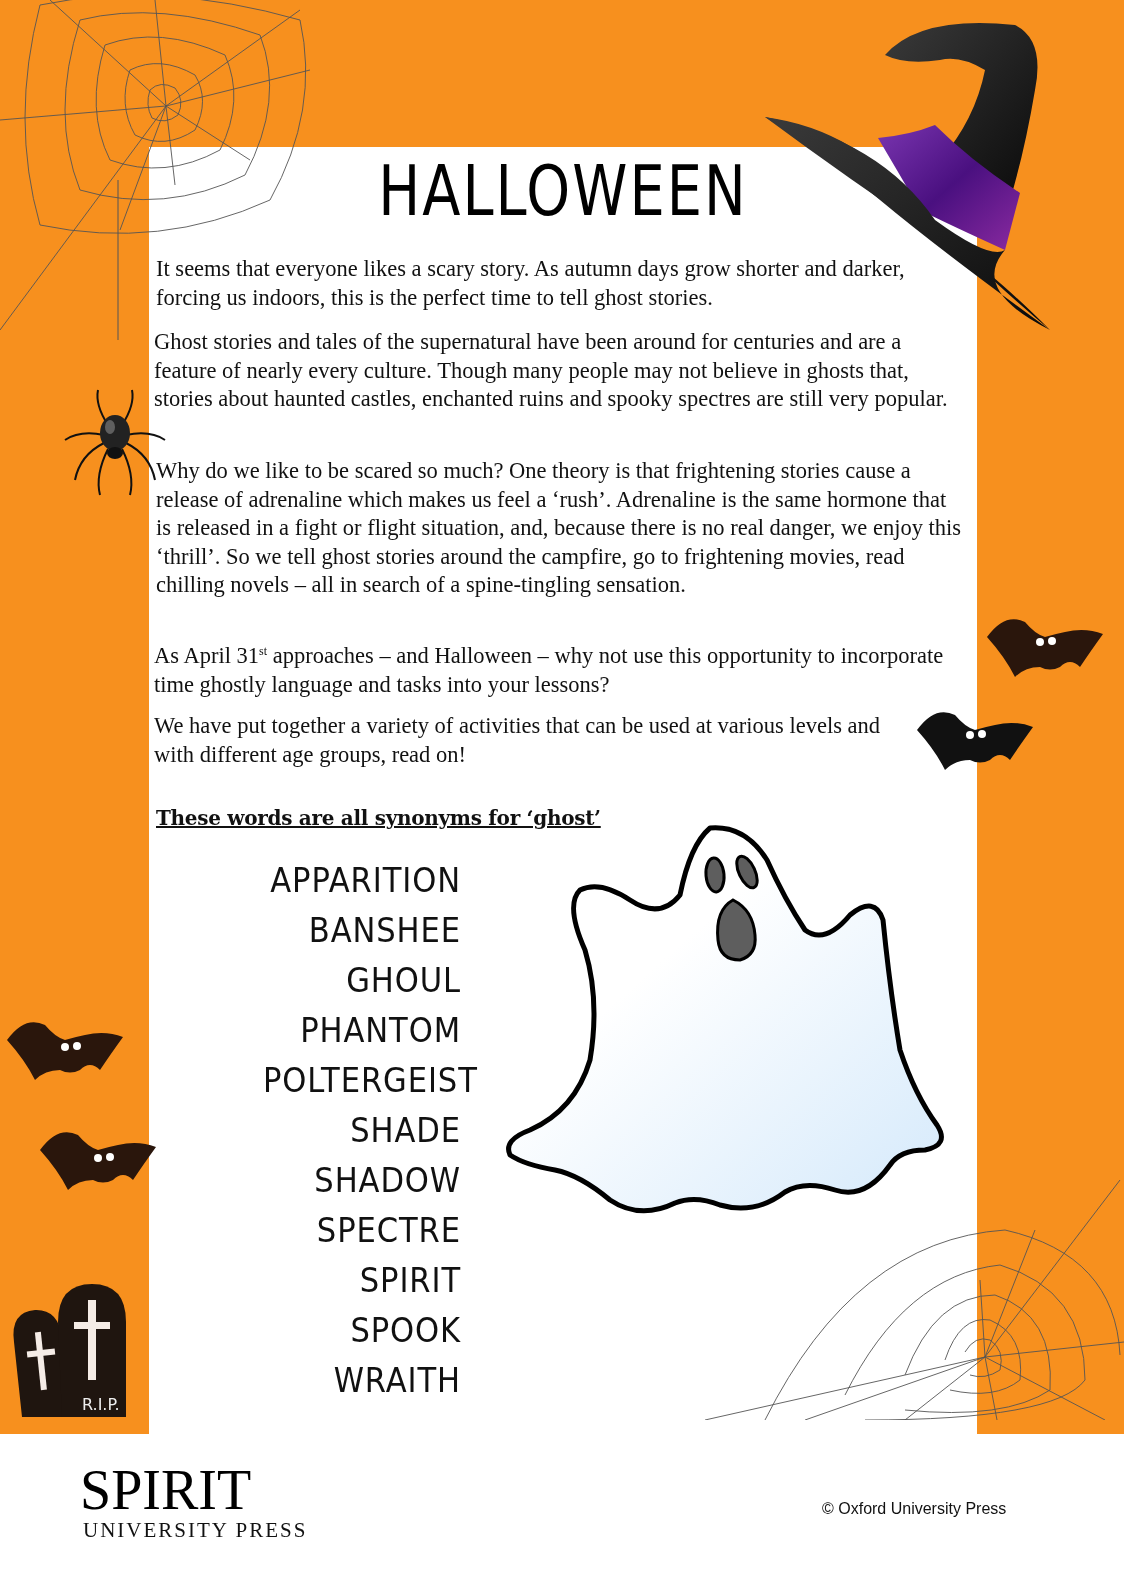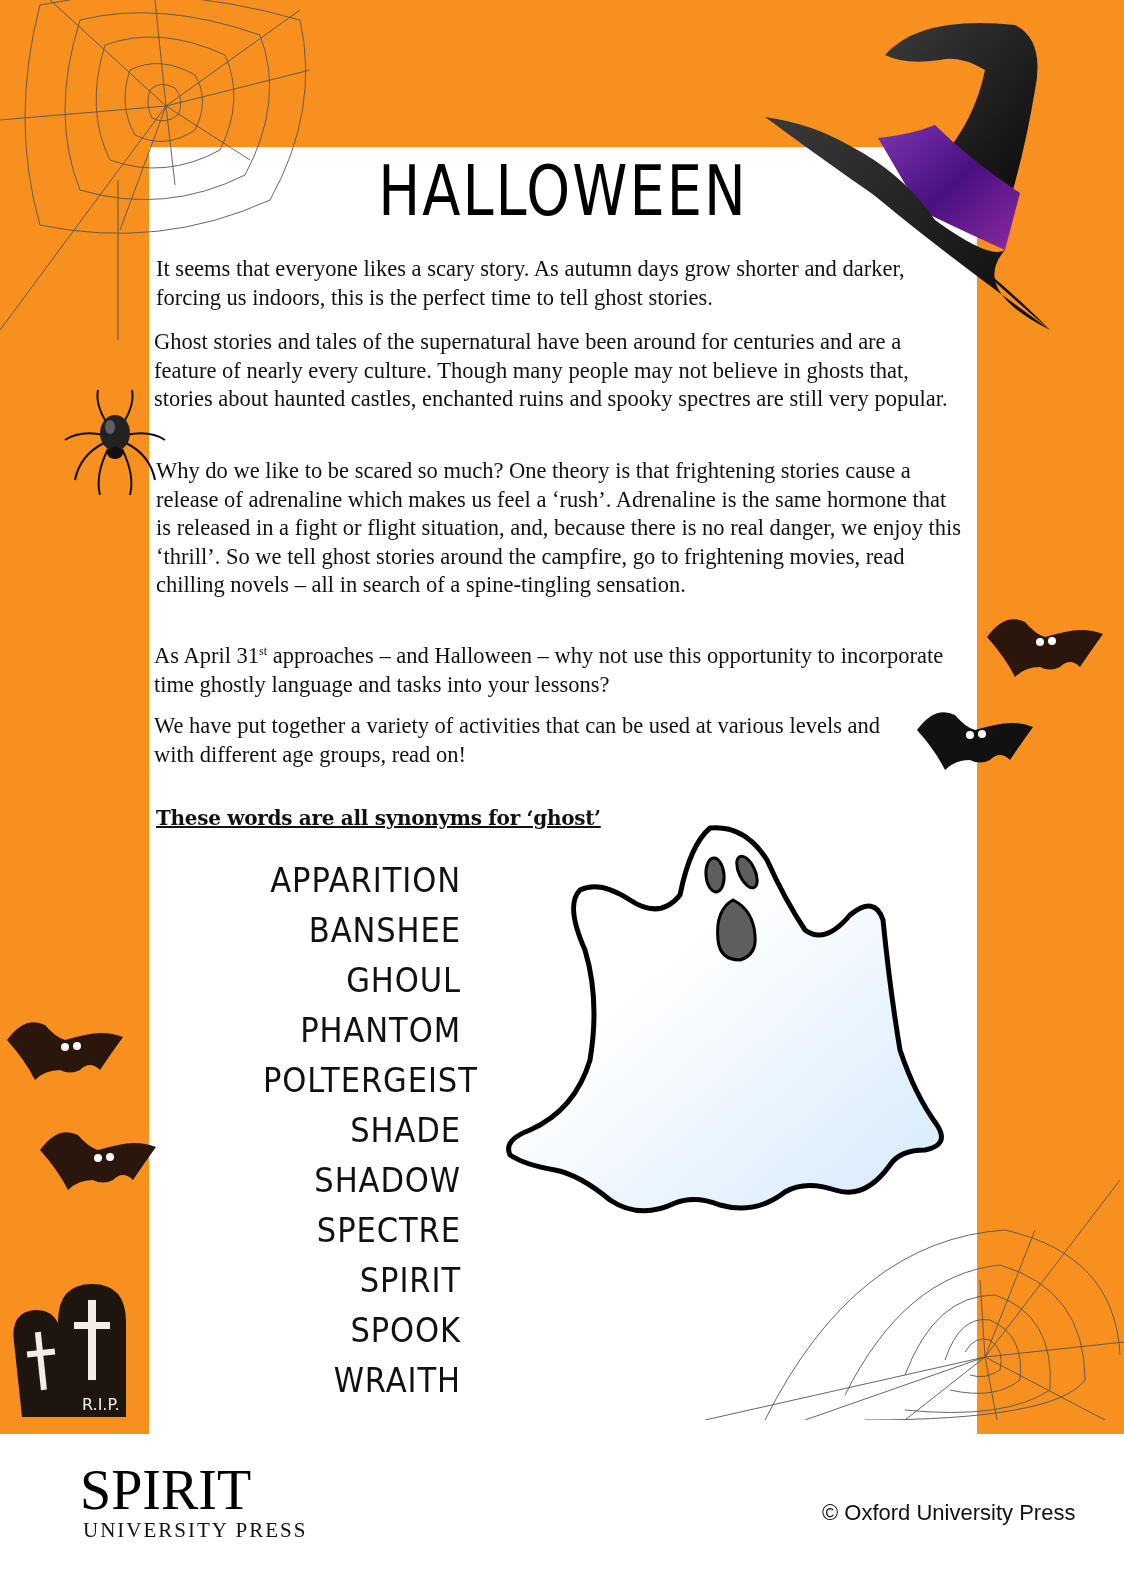--- a/index.html
+++ b/index.html
@@ -10,21 +10,21 @@
   .title { position:absolute; left:149px; top:150px; width:828px; text-align:center; font-family:"DejaVu Sans", sans-serif; font-size:62px; font-weight:normal; letter-spacing:2px; transform:scaleY(1.12); transform-origin:top center; color:#000; font-stretch:condensed; }
   .body-text { position:absolute; left:156px; width:800px; font-family:"Liberation Serif", serif; font-size:22.5px; line-height:28.5px; color:#111; }
   .body-text p { margin:0; }
   sup { font-size:12px; vertical-align:super; line-height:0;text-align:center; }
   .syn-head { position:absolute; left:156px; top:806px; font-family:"DejaVu Serif", serif; font-weight:bold; font-size:20px; text-decoration:underline; color:#111; letter-spacing:-0.3px; }
   .words { position:absolute; left:252px; top:855px; width:220px; text-align:right; }
   .words div { font-family:"DejaVu Sans", sans-serif; font-size:34px; height:50px; line-height:50px; letter-spacing:1px; color:#111; transform:scaleX(0.9); }
   .footer-logo { position:absolute; left:80px; top:1462px; }
   .oxford { font-family:"Liberation Serif", serif; font-size:56px; letter-spacing:0px; line-height:56px; color:#000; }
   .oup { font-family:"Liberation Serif", serif; font-size:21px; letter-spacing:2px; margin-top:0; padding-left:3px; color:#111; }
-  .copy { position:absolute; left:822px; top:1500px; font-family:"Liberation Sans", sans-serif; font-size:22px; color:#111; }
+  .copy { position:absolute; left:822px; top:1500px; font-family:"Liberation Sans", sans-serif; font-size:16px; color:#111; }
 </style>
 </head>
 <body>
 
 <div class="frame"></div>
 <div class="panel"></div>
 
 <svg class="abs" style="left:0;top:0" width="310" height="340" viewBox="0 0 310 340">
   <g stroke="#555" stroke-width="0.9" fill="none">
     <line x1="166" y1="106" x2="50" y2="0"></line>

